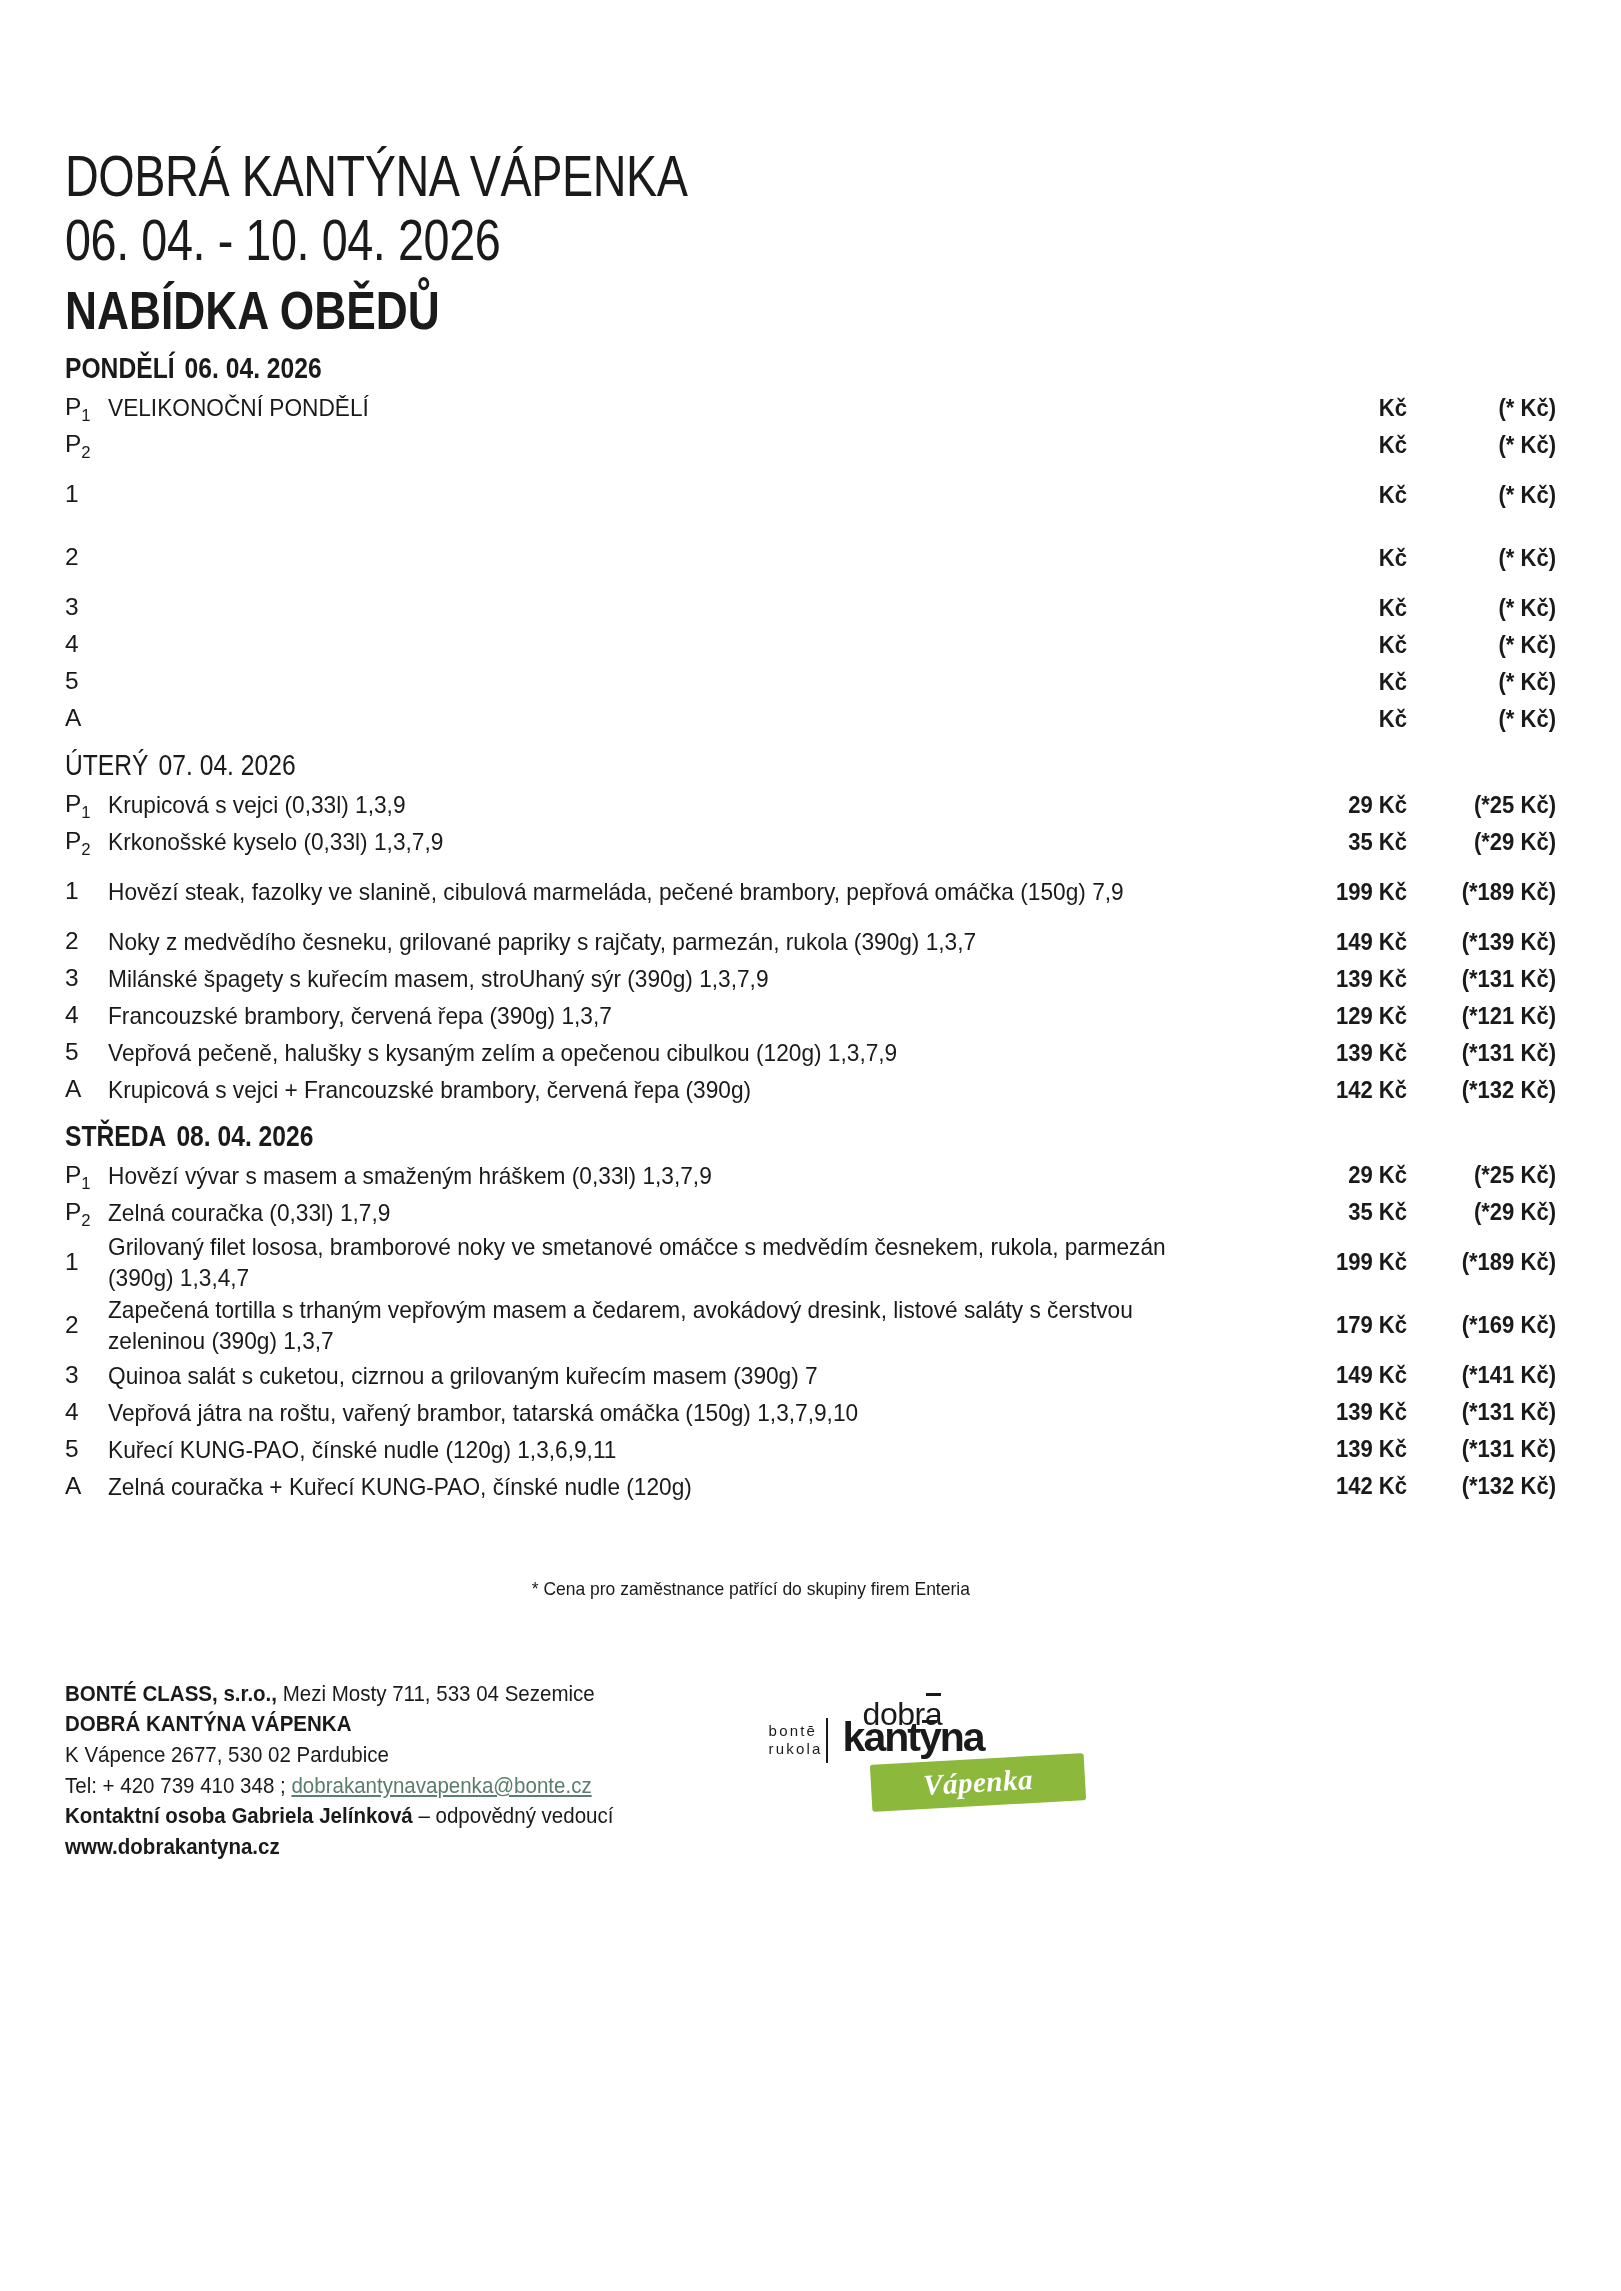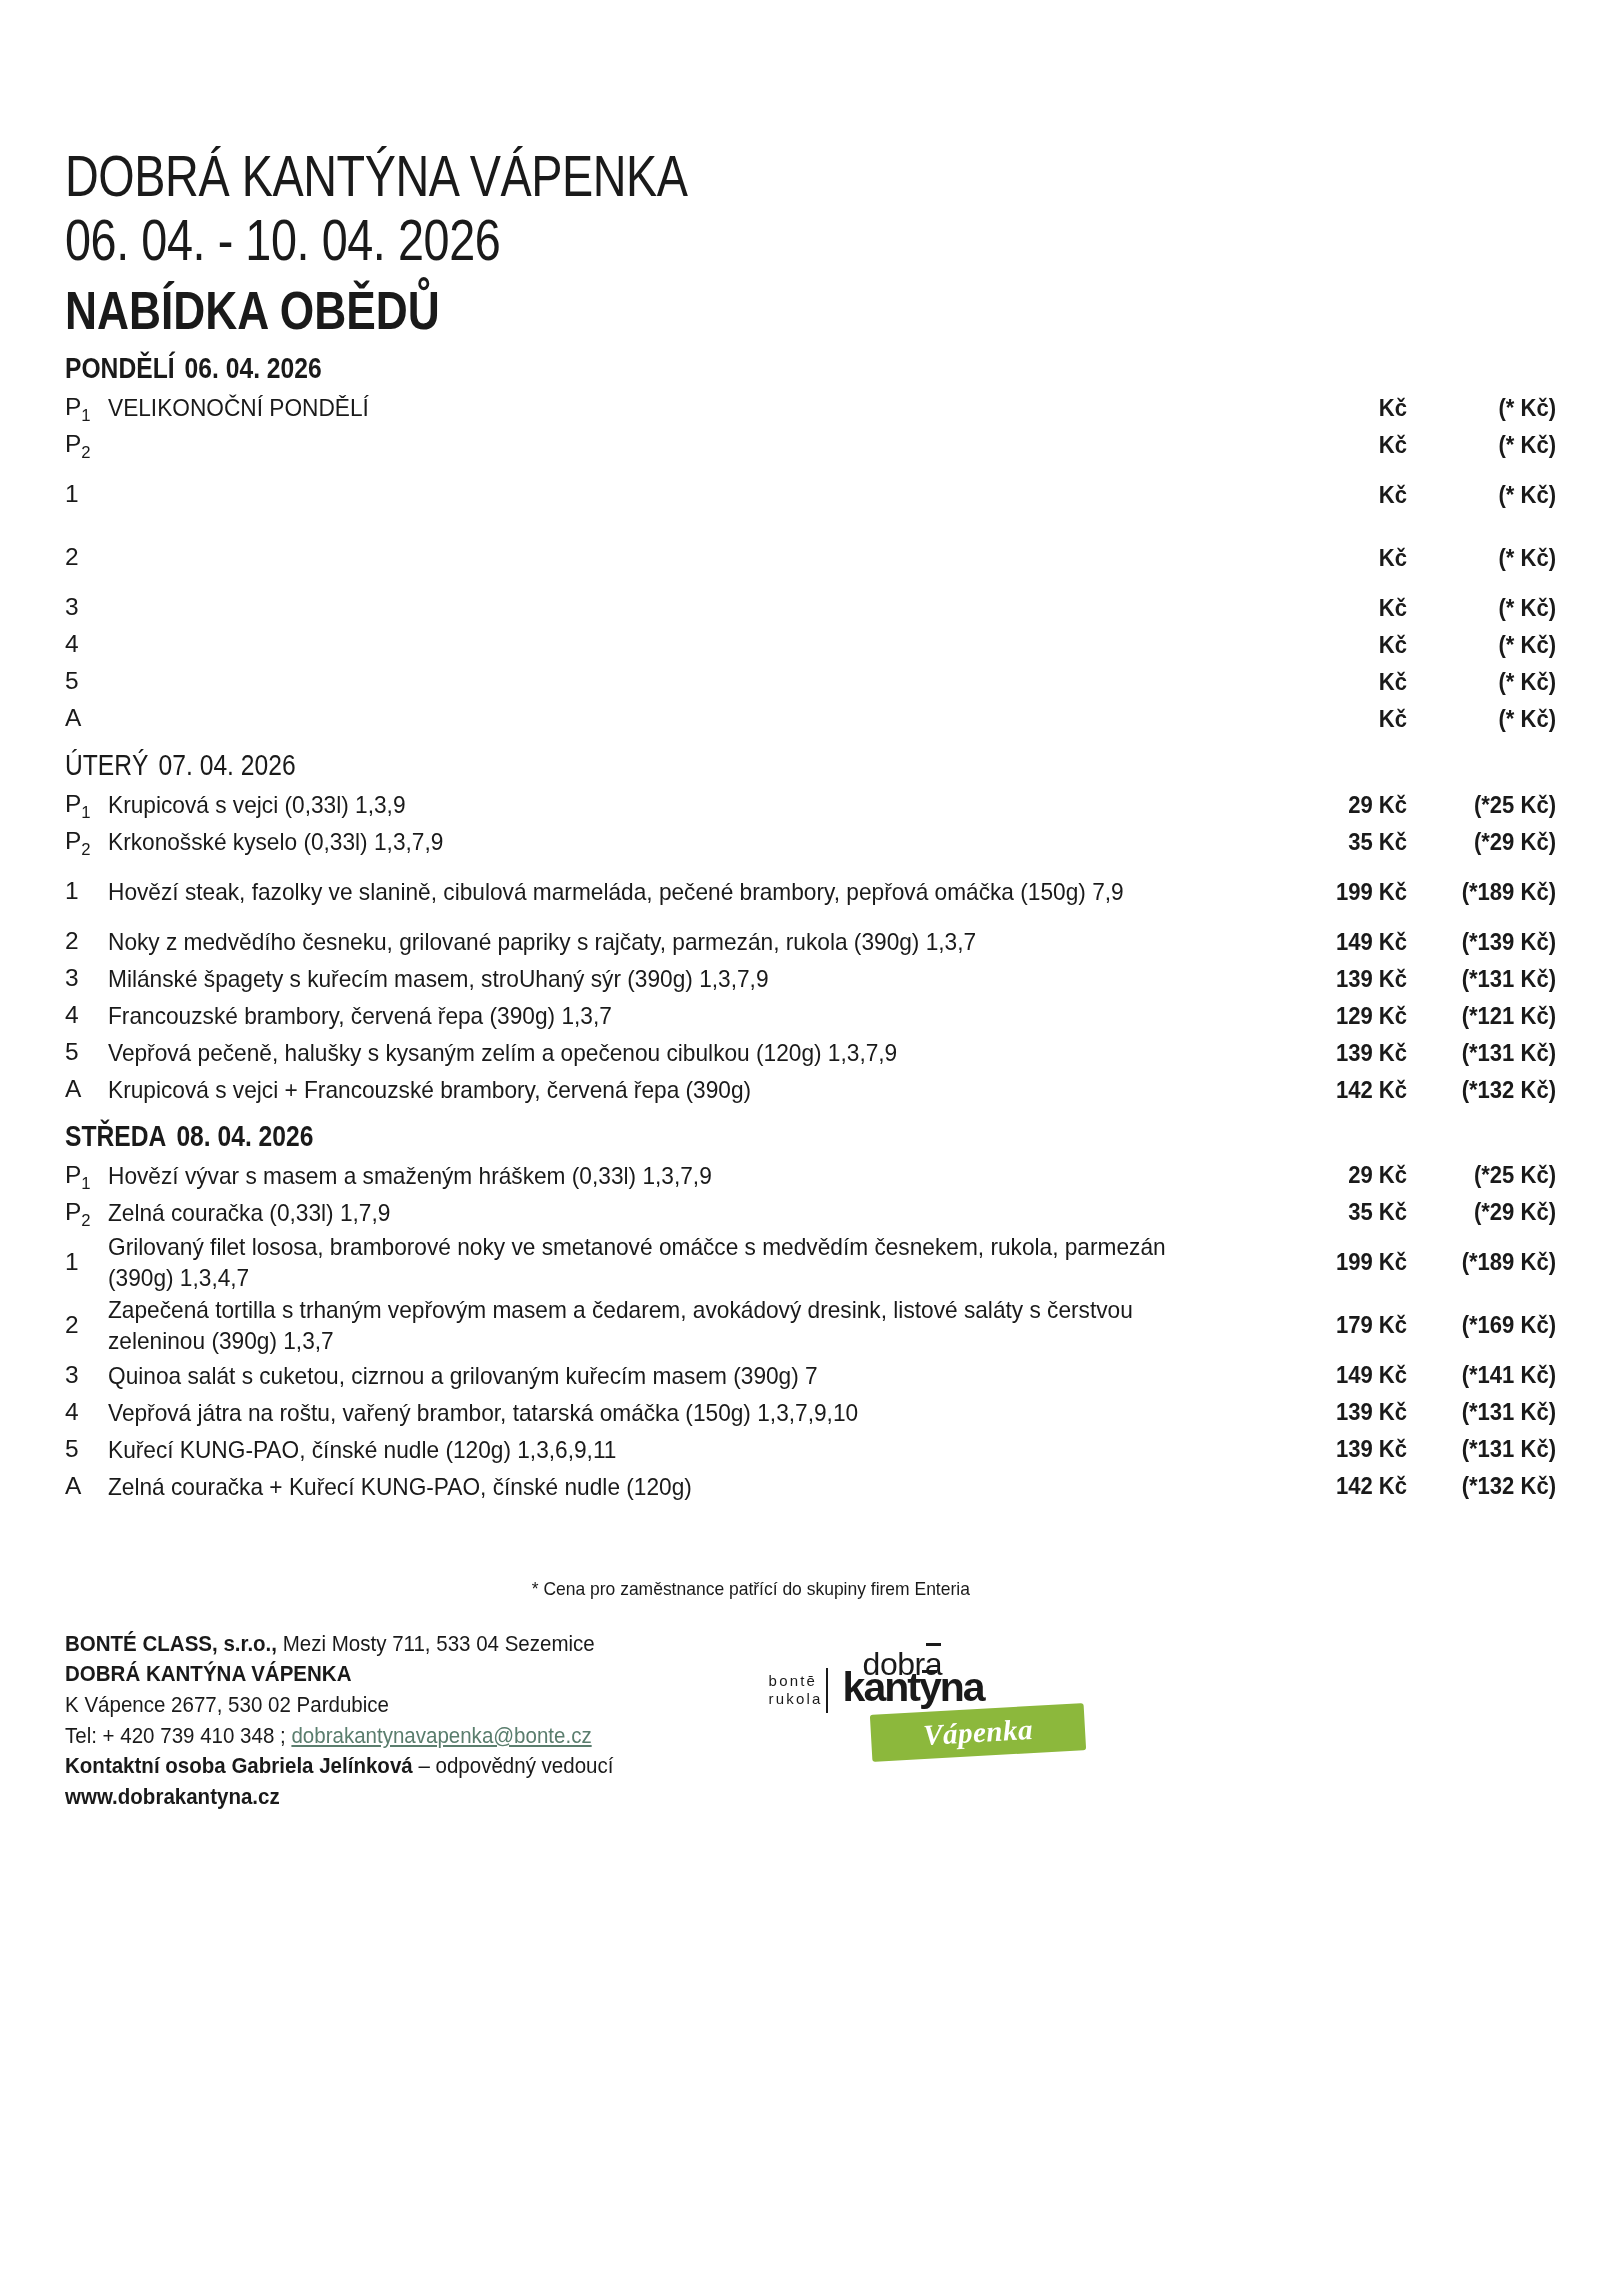--- a/index.html
+++ b/index.html
@@ -153,21 +153,21 @@
     font-size: 18.6px;
     margin-top: 73px;
     padding-right: 127px;
     transform: scaleX(0.94);
   }
 
   
   .footer {
     display: flex;
     align-items: flex-start;
-    margin-top: 29px;
+    margin-top: 79px;
   }
 
   .footer-contact {
     flex: 0 0 686px;
     font-size: 21.6px;
     line-height: 1.42;
     transform: scaleX(0.95);
     transform-origin: left top;
   }
   .footer-contact .b { font-weight: 700; }

